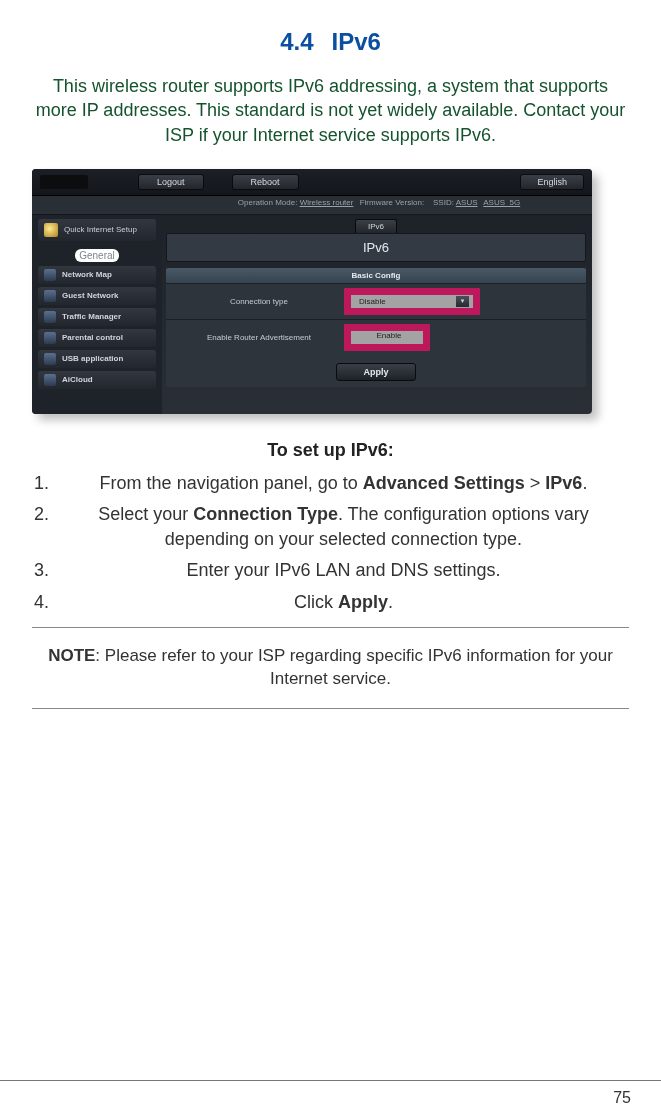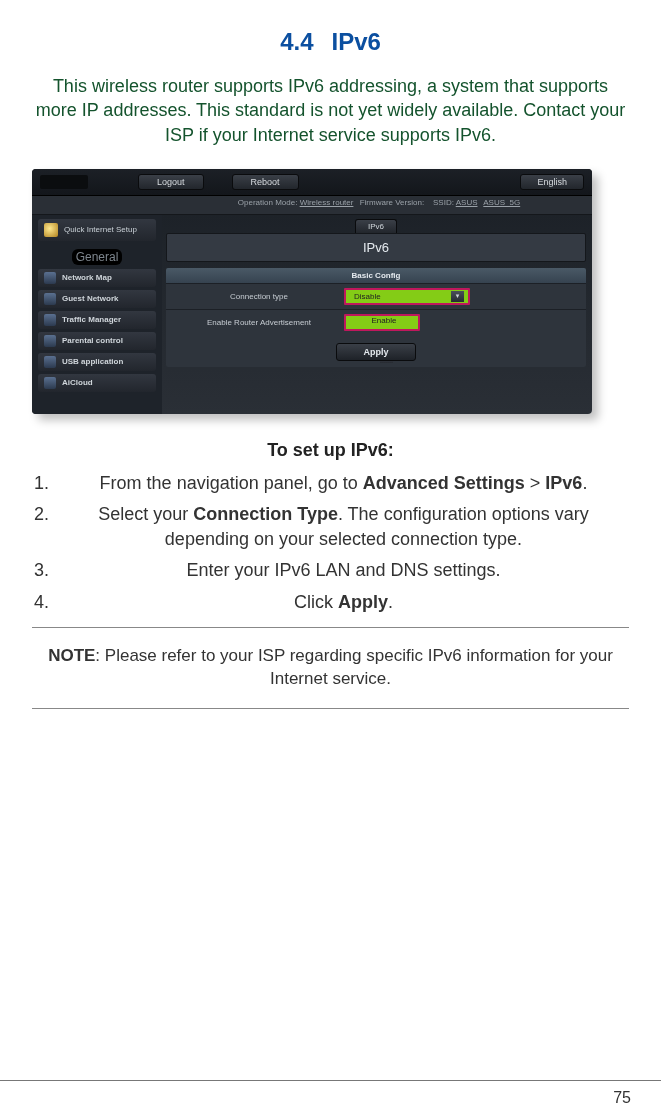--- a/index.html
+++ b/index.html
@@ -104,24 +104,24 @@
     font-weight: normal;
     font-size: 8px;
     margin-bottom: 6px;
   }
   .side-qs .ic {
     width: 14px; height: 14px; margin-right: 6px;
     background: radial-gradient(circle at 40% 40%, #ffe98f, #b0811d);
     border-radius: 2px;
   }
   .side-label {
-    font-size: 12px;
+    font-size: 10px;
     color: #7d858d;
     padding: 1px 4px;
-    background: #000000;
+    background: #ffffff;
     border-radius: 6px;
     display: inline-block;
     margin: 2px 0 4px 0;
   }
   .side-item {
     display: flex;
     align-items: center;
     background: linear-gradient(#323740, #22262d);
     border-radius: 3px;
     padding: 3px 6px;
@@ -180,22 +180,22 @@
     display: flex;
     align-items: center;
     background: #2e343c;
     border-top: 1px solid #1c2026;
     padding: 4px 8px;
     font-size: 8px;
     color: #c6ccd2;
   }
   .row .lbl { width: 170px; }
   .sel {
-    background: #84cc16;
-    border: 2px solid #be185d;
+    background: #a3a3a3;
+    border: 7px solid #be185d;
     height: 13px;
     display: flex;
     align-items: center;
     justify-content: space-between;
     color: #222;
     padding: 0 4px 0 8px;
     border-radius: 1px;
     gap: 30px;
   }
   .sel .dd {

